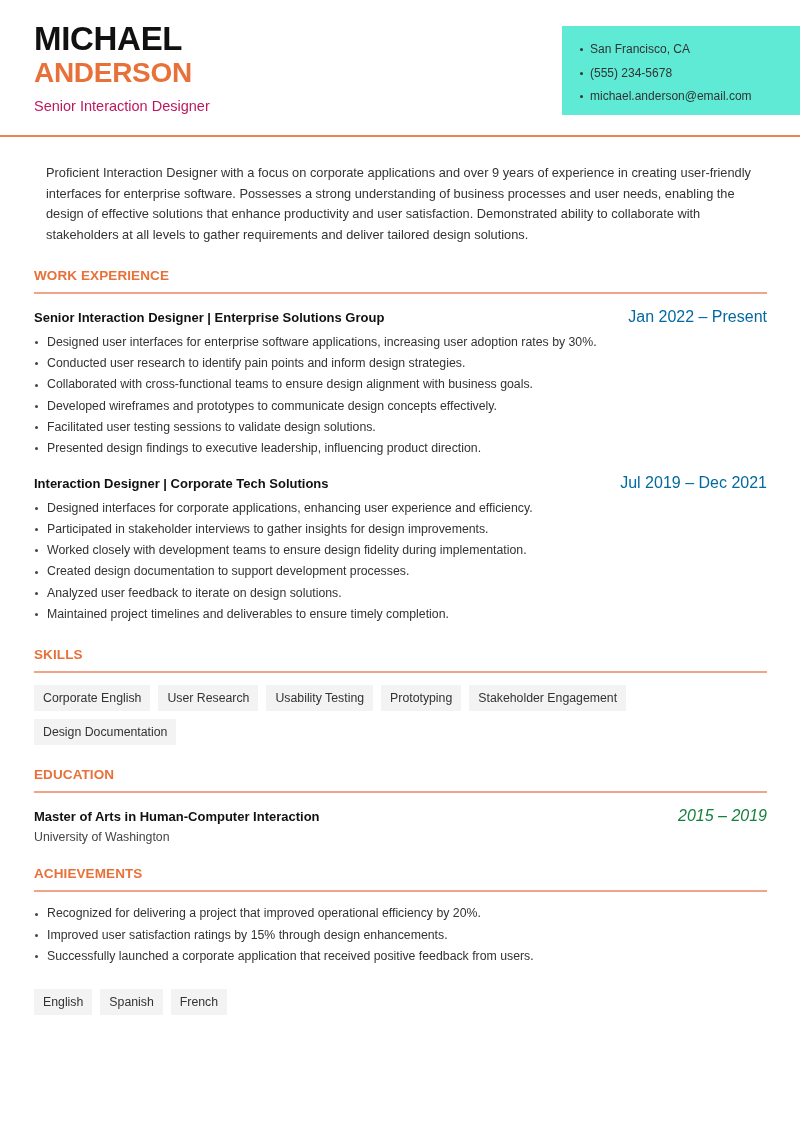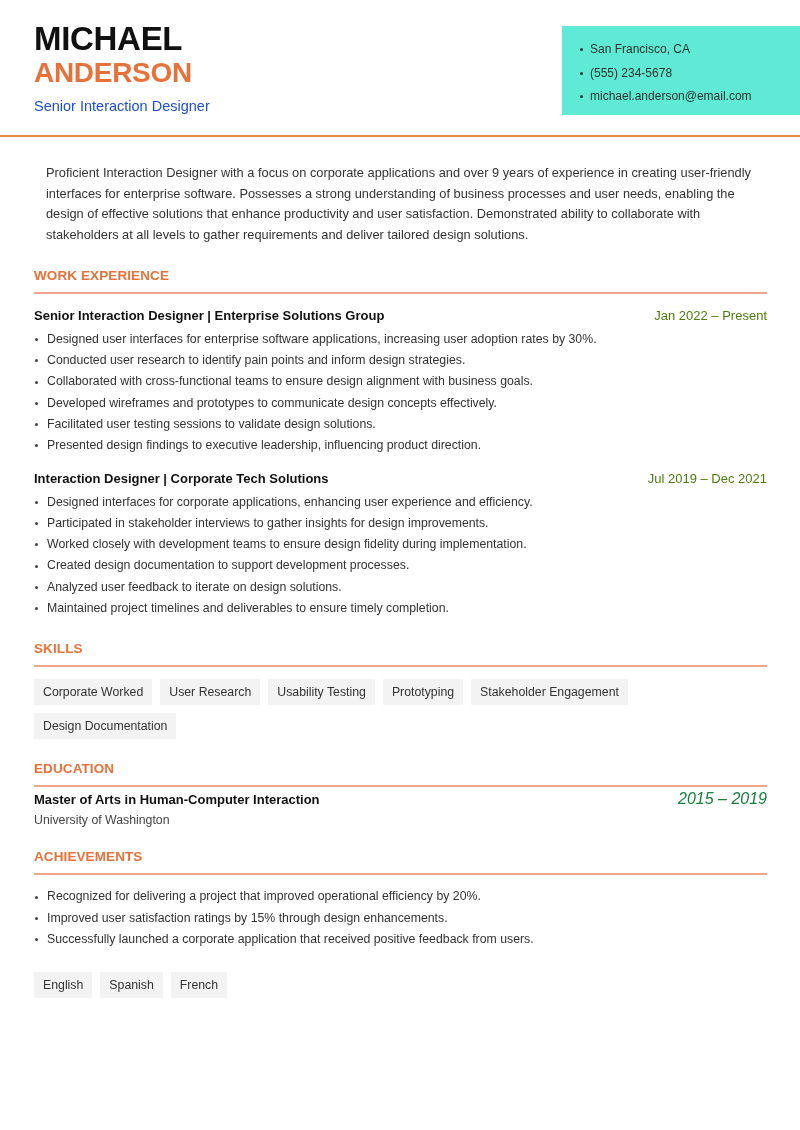--- a/index.html
+++ b/index.html
@@ -3,47 +3,47 @@
 <meta charset="utf-8">
 <style>
   * { box-sizing: border-box; margin: 0; padding: 0; }
   html, body { width: 800px; height: 1130px; background: #ffffff; }
   body { font-family: "Liberation Sans", "DejaVu Sans", sans-serif; color: #333; position: relative; overflow: hidden; }
 
   .header { position: relative; height: 173px; }
   .name-block { position: absolute; left: 34px; top: 22px; }
   .first-name { font-size: 33px; font-weight: 700; color: #111; line-height: 34px; letter-spacing: -0.3px; }
   .last-name { font-size: 28px; font-weight: 700; color: #e8713a; line-height: 34px; letter-spacing: -0.3px; }
-  .job-title { font-size: 14.5px; color: #1d4ed8; margin-top: 8px; }
+  .job-title { font-size: 14.5px; color: #be185d; margin-top: 8px; }
 
   .contact-box { position: absolute; left: 562px; top: 26px; width: 238px; height: 89px; background: #5eead4; padding: 12px 0 0 18px; }
   .contact-item { font-size: 12px; color: #333; line-height: 23.5px; display: flex; align-items: center; }
   .contact-item .dot { width: 3px; height: 3px; background: #333; border-radius: 50%; margin-right: 7px; flex-shrink: 0; }
 
   .header-rule { position: absolute; left: 0; top: 135px; width: 800px; height: 2px; background: #e8864d; }
 
   .content { position: absolute; left: 34px; top: 163px; width: 733px; }
   .summary { font-size: 12.8px; line-height: 20.7px; color: #333; margin-left: 12px; }
 
   .section { margin-top: 22px; }
   .section-title { font-size: 13.5px; font-weight: 700; color: #e8713a; letter-spacing: 0.1px; padding-bottom: 9px; border-bottom: 2px solid #f2a48a; }
 
   .job { margin-top: 14px; }
   .job + .job { }
   .job-head { display: flex; justify-content: space-between; align-items: baseline; }
   .job-role { font-size: 13px; font-weight: 700; color: #111; }
-  .job-dates { font-size: 13px; color: #4d7c0f; }
+  .job-dates { font-size: 16px; color: #0369a1; }
   .bullets { list-style: none; margin-top: 6px; }
   .bullets li { font-size: 12.3px; color: #333; line-height: 21.3px; display: flex; align-items: center; }
   .bullets li .dot { width: 3px; height: 3px; background: #444; border-radius: 50%; margin: 0 9px 0 1px; flex-shrink: 0; }
 
   .tags { display: flex; flex-wrap: wrap; gap: 8px; margin-top: 12px; }
   .tag { background: #f3f3f3; font-size: 12.3px; color: #333; padding: 6px 9px; line-height: 14px; }
 
-  .edu { margin-top: 3px; }
+  .edu { margin-top: 14px; }
   .edu-head { display: flex; justify-content: space-between; align-items: baseline; }
   .edu-degree { font-size: 13px; font-weight: 700; color: #111; }
   .edu-dates { font-size: 16px; color: #15803d; font-style: italic; }
   .edu-school { font-size: 12.3px; color: #444; margin-top: 5px; }
 </style>
 </head>
 <body>
 
 <div class="header">
   <div class="name-block">
@@ -137,21 +137,21 @@
             <span class="dot"></span>
             <span>Maintained project timelines and deliverables to ensure timely completion.</span>
           </li>
       </ul>
     </div>
   </section>
 
   <section class="section">
     <h2 class="section-title">SKILLS</h2>
     <div class="tags">
-      <span class="tag">Corporate Worked</span>
+      <span class="tag">Corporate English</span>
       <span class="tag">User Research</span>
       <span class="tag">Usability Testing</span>
       <span class="tag">Prototyping</span>
       <span class="tag">Stakeholder Engagement</span>
       <span class="tag">Design Documentation</span>
     </div>
   </section>
 
   <section class="section">
     <h2 class="section-title">EDUCATION</h2>

